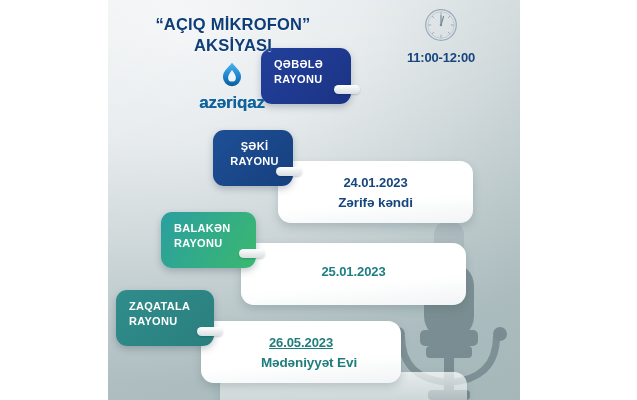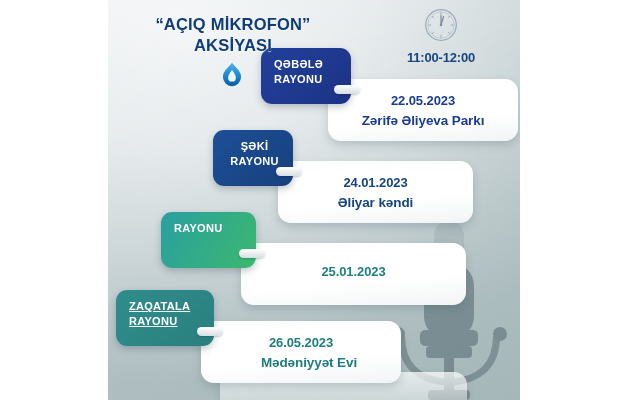--- a/index.html
+++ b/index.html
@@ -225,20 +225,21 @@
             <linearGradient id="flameGrad" x1="0" y1="0" x2="0" y2="1">
               <stop offset="0%" stop-color="#4db3ef"></stop>
               <stop offset="55%" stop-color="#1f86d0"></stop>
               <stop offset="100%" stop-color="#0b5c9a"></stop>
             </linearGradient>
           </defs>
           <path d="M17 1 C10 10 3 14 3 23 a14 14 0 0 0 28 0 C31 14 24 10 17 1 z" fill="url(#flameGrad)"></path>
           <path d="M17 12 C14 17 11 19 11 24 a6 6 0 0 0 12 0 C23 19 20 17 17 12 z" fill="#ffffff" opacity="0.92"></path>
         </svg>
       </span>
+      <span class="wordmark">azəriqaz</span>
     </div>
 
     <div class="clockwrap">
       <span class="face">
         <svg viewBox="0 0 40 40" width="34" height="34" aria-hidden="true">
           <circle cx="20" cy="20" r="18" fill="none" stroke="#8296ab" stroke-width="1.4"></circle>
           <circle cx="20" cy="20" r="15.5" fill="none" stroke="#9dadbe" stroke-width="0.7"></circle>
           <g stroke="#7e93a8" stroke-width="1.1" stroke-linecap="round">
             <line x1="20" y1="5.5" x2="20" y2="8"></line>
             <line x1="34.5" y1="20" x2="32" y2="20"></line>
@@ -260,62 +261,59 @@
     <div class="rows">
 
       <div class="row" style="top:48px;">
         <div class="tab" style="left:145px;width:90px;background:linear-gradient(135deg,#22409a 0%,#1b3385 100%);margin-left:8px;">
           <span class="t1">QƏBƏLƏ</span>
           <span class="t2">RAYONU</span>
           <span class="notch">
               <span class="bar"></span>
             </span>
         </div>
-        <div class="card" style="left:220px;width:190px;top:31px;">
-          <span class="date" style="color:#1a3c94;">22.05.2023</span>
-          <span class="place" style="color:#1a3c94;">Zərifə Əliyeva Parkı</span>
-        </div>
       </div>
 
       <div class="row" style="top:130px;">
         <div class="tab" style="left:105px;width:80px;background:linear-gradient(135deg,#1d4f96 0%,#17407e 100%);text-align:center;">
           <span class="t1">ŞƏKİ</span>
           <span class="t2">RAYONU</span>
           <span class="notch">
               <span class="bar"></span>
             </span>
         </div>
         <div class="card" style="left:170px;width:195px;top:31px;">
           <span class="date" style="color:#17457f;">24.01.2023</span>
-          <span class="place" style="color:#17457f;">Əliyar kəndi</span>
+          <span class="place" style="color:#17457f;">Zərifə kəndi</span>
         </div>
       </div>
 
       <div class="row" style="top:212px;">
         <div class="tab" style="left:53px;width:95px;background:linear-gradient(120deg,#2a9fa0 0%,#3bb86f 100%);">
+          <span class="t1">BALAKƏN</span>
           <span class="t2">RAYONU</span>
           <span class="notch">
               <span class="bar"></span>
             </span>
         </div>
         <div class="card" style="left:133px;width:225px;top:31px;">
           <span class="date" style="color:#1d7e84;">25.01.2023</span>
         </div>
       </div>
 
       <div class="row" style="top:290px;">
-        <div class="tab" style="left:8px;width:98px;background:linear-gradient(135deg,#2f8d8b 0%,#2a7f7e 100%);text-decoration:underline;">
+        <div class="tab" style="left:8px;width:98px;background:linear-gradient(135deg,#2f8d8b 0%,#2a7f7e 100%);">
           <span class="t1">ZAQATALA</span>
           <span class="t2">RAYONU</span>
           <span class="notch">
               <span class="bar"></span>
             </span>
         </div>
         <div class="card" style="left:93px;width:200px;top:31px;">
-          <span class="date" style="color:#1f7d7b;">26.05.2023</span>
+          <span class="date" style="color:#1f7d7b;text-decoration:underline;">26.05.2023</span>
           <span class="place" style="color:#1f7d7b;margin-left:16px;">Mədəniyyət Evi</span>
         </div>
       </div>
 
     </div>
 
     <div class="ghost-card"></div>
 
   </div>
 </div>

